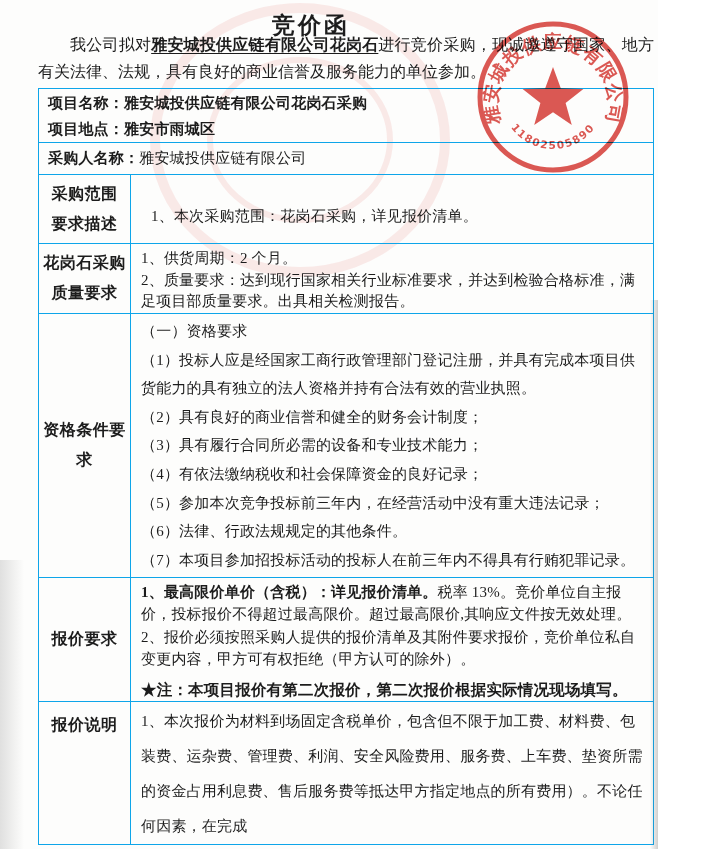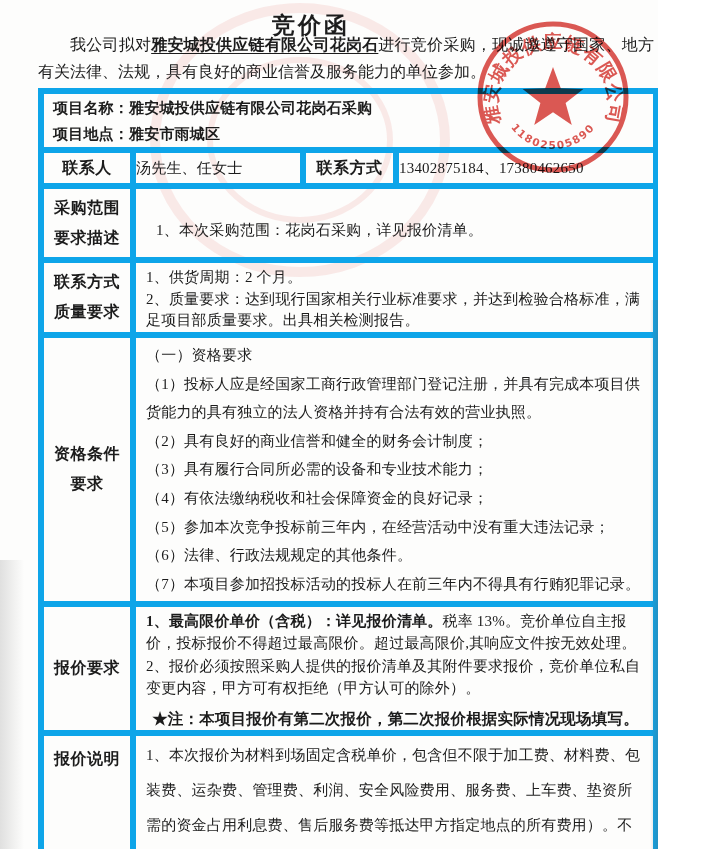--- a/index.html
+++ b/index.html
@@ -13,21 +13,21 @@
   }
   .intro{
     position:absolute;top:31px;left:38px;width:616px;
     font-size:16px;line-height:27px;text-align:justify;text-indent:2em;
   }
   .intro .hl{font-weight:bold;text-decoration:underline;text-underline-offset:3px;}
   table.doc{
     position:absolute;top:88px;left:38px;width:615px;
     border-collapse:collapse;table-layout:fixed;font-size:15px;letter-spacing:0.2px;
   }
-  table.doc td{border:6px solid #0ea5e9;padding:0;vertical-align:middle;overflow:hidden;}
+  table.doc td{border:1px solid #0ea5e9;padding:0;vertical-align:middle;overflow:hidden;}
   .lbl{text-align:center;font-weight:bold;font-size:16px;letter-spacing:0.5px;line-height:30px;}
   .vtop{vertical-align:top;}
   .rA td{height:53px;}
   .rB td{height:31px;}
   .rC td{height:29px;}
   .rD td{height:61px;}
   .rE td{height:63px;}
   .rF td{height:263px;margin-left:13px;}
   .rG td{height:29px;}
   .rH td{height:114px;}
@@ -35,21 +35,21 @@
   .cellpad{padding:0 8px 0 9px;}
   .rA .line{line-height:26px;font-weight:bold;padding-left:9px;}
   .rA td{vertical-align:middle;}
   .rB .cellpad .b{font-weight:bold;}
   .val-left{padding-left:11px;}
   .rD .content{padding:7px 8px 0 10px;}
   .rE .content{padding:4px 8px 0 10px;line-height:21.5px;}
   .qwrap{height:259px;padding:3px 6px 0 10px;overflow:hidden;}
   .qline{line-height:28.6px;}
   .rH .content{padding:3px 8px 0 10px;line-height:22.5px;}
-  .rH .note{font-weight:bold;margin-top:8px;font-size:15.5px;text-align:center;}
+  .rH .note{font-weight:bold;margin-top:8px;font-size:15.5px;}
   .rH .b{font-weight:bold;}
   .rI .content{padding:2px 8px 0 10px;line-height:35px;}
   .rI .lbl{vertical-align:top;padding-top:13px;line-height:20px;}
   .stamp{position:absolute;left:448px;top:5px;pointer-events:none;mix-blend-mode:multiply;opacity:0.88;}
   .smudge{position:absolute;left:120px;top:0;pointer-events:none;opacity:0.10;}
   .edge-right{
     position:absolute;right:0;top:300px;width:8px;height:549px;
     background:linear-gradient(to right,rgba(120,120,120,0),rgba(90,90,90,0.28));
   }
   .edge-left{
@@ -80,41 +80,40 @@
       </colgroup>
 
     <tbody>
         <tr class="rA">
       <td colspan="4">
         <div class="line"><span>项目名称：</span><span>雅安城投供应链有限公司花岗石采购</span></div>
         <div class="line"><span>项目地点：</span><span>雅安市雨城区</span></div>
       </td>
     </tr>
 
+    <tr class="rB">
+      <td colspan="4">
+        <div class="cellpad"><span class="b">采购人名称：</span><span>雅安城投供应链有限公司</span></div>
+      </td>
+    </tr>
 
-    <tr class="rC">
-      <td class="lbl">联系人</td>
-      <td class="val-left">汤先生、任女士</td>
-      <td class="lbl">联系方式</td>
-      <td class="val-left">13402875184、17380462650</td>
-    </tr>
 
     <tr class="rD">
       <td class="lbl">
         <div>采购范围</div>
         <div>要求描述</div>
       </td>
       <td colspan="3" class="content vtop">
         <div class="content">1、本次采购范围：花岗石采购，详见报价清单。</div>
       </td>
     </tr>
 
     <tr class="rE">
       <td class="lbl">
-        <div>联系方式</div>
+        <div>花岗石采购</div>
         <div>质量要求</div>
       </td>
       <td colspan="3" class="vtop">
         <div class="content">
           <div>1、供货周期：2 个月。</div>
           <div>2、质量要求：达到现行国家相关行业标准要求，并达到检验合格标准，满足项目部质量要求。出具相关检测报告。</div>
         </div>
       </td>
     </tr>
 

